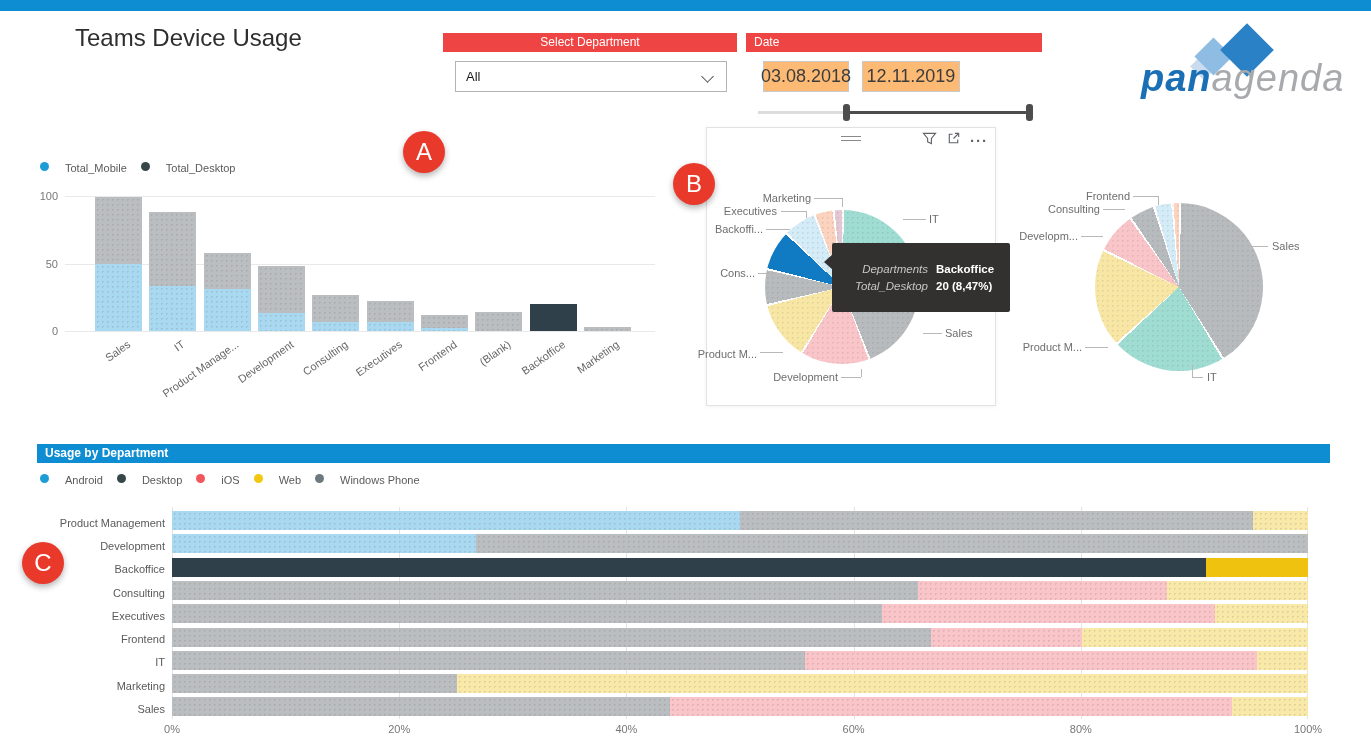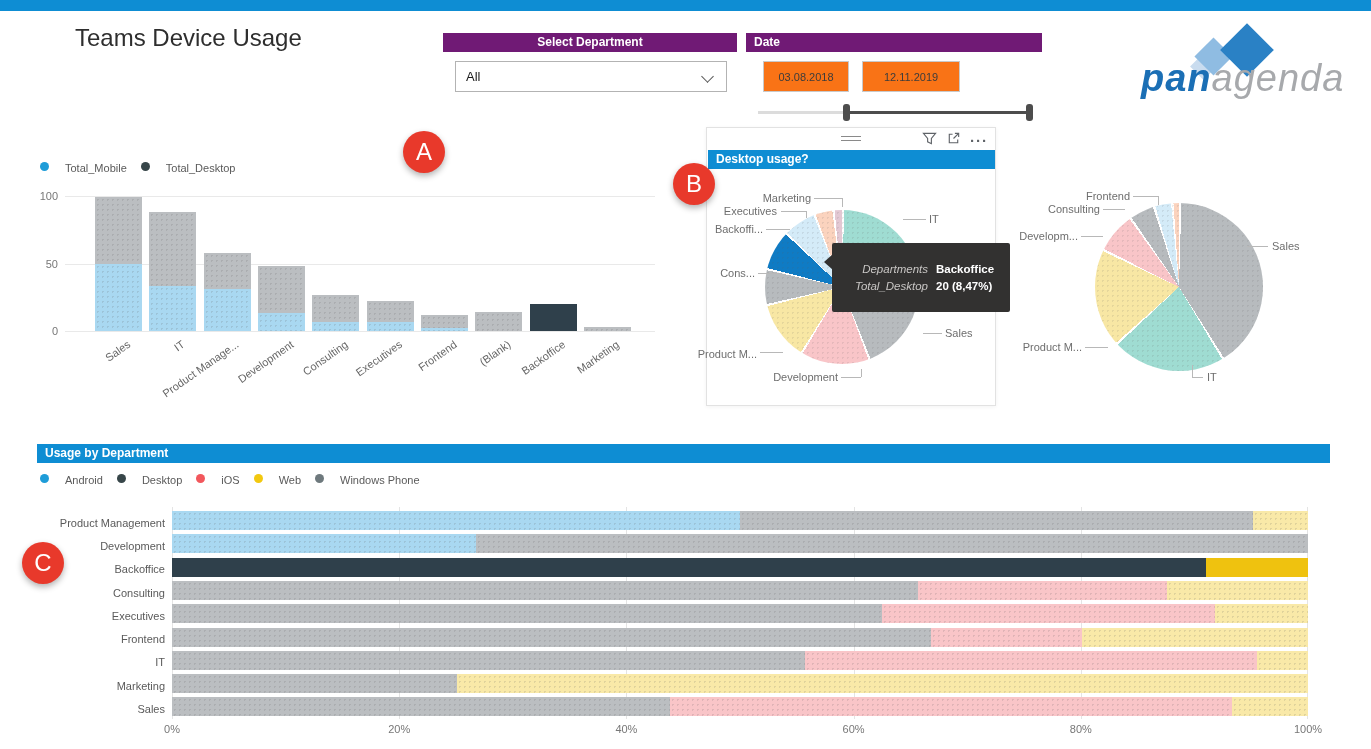--- a/index.html
+++ b/index.html
@@ -1,29 +1,29 @@
 <!DOCTYPE html>
 <html><head>
 <meta charset="utf-8">
 <style>
   html,body{margin:0;padding:0;background:#fff;}
   .page{position:relative;width:1371px;height:749px;background:#fff;overflow:hidden;
         font-family:"Liberation Sans",sans-serif;color:#333;}
   .topbar{position:absolute;left:0;top:0;width:1371px;height:11px;background:#0E8DD3;}
   .page-title{position:absolute;left:75px;top:24px;font-size:24px;color:#2e2e2e;}
 
-  .slicer-header{position:absolute;height:19px;background:#701a75;color:#fff;font-size:12px;
-                 font-weight:700;line-height:19px;box-sizing:border-box;}
+  .slicer-header{position:absolute;height:19px;background:#ef4444;color:#fff;font-size:12px;
+                 font-weight:400;line-height:19px;box-sizing:border-box;}
   #dept-header{left:443px;top:33px;width:294px;text-align:center;}
   #date-header{left:746px;top:33px;width:296px;text-align:left;padding-left:8px;}
   .dropdown{position:absolute;left:455px;top:61px;width:272px;height:31px;border:1px solid #b3b3b3;
             background:#fff;font-size:13px;line-height:29px;padding-left:10px;box-sizing:border-box;color:#1a1a1a;}
   .chev{position:absolute;right:14px;top:10px;width:8px;height:8px;border-right:1.4px solid #555;
         border-bottom:1.4px solid #555;transform:rotate(45deg);}
-  .datebox{position:absolute;top:61px;height:31px;border:1px solid #c9c9c9;background:#f97316;font-size:11px;
+  .datebox{position:absolute;top:61px;height:31px;border:1px solid #c9c9c9;background:#fdba74;font-size:18px;
            color:#3c3c3c;display:flex;align-items:center;justify-content:center;box-sizing:border-box;}
   #date-start{left:763px;width:86px;}
   #date-end{left:862px;width:98px;}
   .slider-track{position:absolute;left:758px;top:111px;width:274px;height:3px;background:#dcdcdc;}
   .slider-range{position:absolute;left:846px;top:111px;width:184px;height:3px;background:#4d4d4d;}
   .slider-handle{position:absolute;top:104px;width:7px;height:17px;border-radius:3px;background:#4d4d4d;}
 
   .diamond{position:absolute;}
   .d-small{left:1194px;top:57px;width:19px;height:19px;background:#C9DCEF;transform:rotate(45deg);}
   .d-mid{left:1200px;top:43px;width:27px;height:27px;background:#8FBCE2;transform:rotate(45deg);}
@@ -232,21 +232,20 @@
             <path d="M1.5 2.5h13L10 8v5.5l-4-2V8L1.5 2.5z" fill="none" stroke="#5f6368" stroke-width="1.2"></path>
           </svg></span>
       <span><svg width="15" height="15" viewBox="0 0 16 16" fill="none" stroke="#5f6368" stroke-width="1.2">
             <path d="M7 3.5H3.5v9h9V9"></path>
             <path d="M9.5 2.5h4v4"></path>
             <path d="M13.5 2.5L8 8"></path>
           </svg></span>
       <span class="more">···</span>
     </div>
   </div>
-  <div class="panel-header" id="du-header">Desktop usage?</div>
   <div class="pie" id="du-pie" style="background: conic-gradient(rgb(255, 255, 255) 0%, rgb(255, 255, 255) 0.45%, rgb(159, 220, 210) 0.45%, rgb(159, 220, 210) 28%, rgb(255, 255, 255) 28%, rgb(255, 255, 255) 28.45%, rgb(183, 187, 190) 28.45%, rgb(183, 187, 190) 44%, rgb(255, 255, 255) 44%, rgb(255, 255, 255) 44.45%, rgb(249, 197, 200) 44.45%, rgb(249, 197, 200) 58.5%, rgb(255, 255, 255) 58.5%, rgb(255, 255, 255) 58.95%, rgb(248, 231, 164) 58.95%, rgb(248, 231, 164) 71%, rgb(255, 255, 255) 71%, rgb(255, 255, 255) 71.45%, rgb(183, 187, 190) 71.45%, rgb(183, 187, 190) 78.5%, rgb(255, 255, 255) 78.5%, rgb(255, 255, 255) 78.95%, rgb(15, 123, 196) 78.95%, rgb(15, 123, 196) 87%, rgb(255, 255, 255) 87%, rgb(255, 255, 255) 87.45%, rgb(212, 235, 248) 87.45%, rgb(212, 235, 248) 94%, rgb(255, 255, 255) 94%, rgb(255, 255, 255) 94.45%, rgb(251, 211, 190) 94.45%, rgb(251, 211, 190) 98%, rgb(255, 255, 255) 98%, rgb(255, 255, 255) 98.45%, rgb(227, 200, 211) 98.45%, rgb(227, 200, 211) 100%);">
       <div class="dotov"></div>
     </div>
 
   <div class="callout ta-r" style="left:733px;top:192px;width:78px">Marketing</div>
   <div class="callout ta-r" style="left:700px;top:205px;width:77px">Executives</div>
   <div class="callout ta-r" style="left:698px;top:223px;width:65px">Backoffi...</div>
   <div class="callout ta-r" style="left:700px;top:267px;width:55px">Cons...</div>
   <div class="callout ta-r" style="left:683px;top:348px;width:74px">Product M...</div>
   <div class="callout ta-r" style="left:748px;top:371px;width:90px">Development</div>

